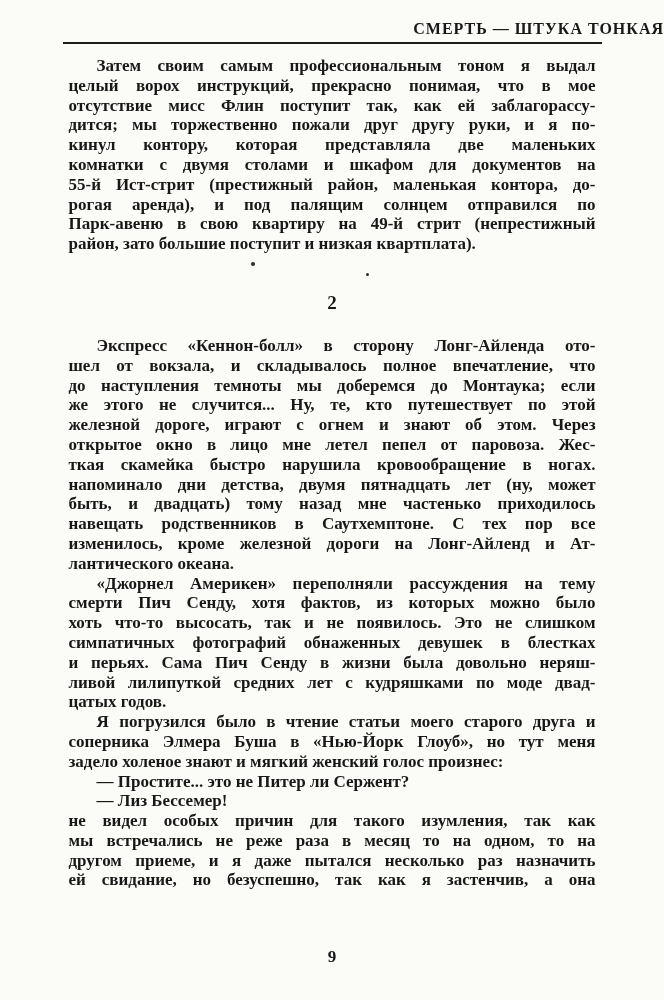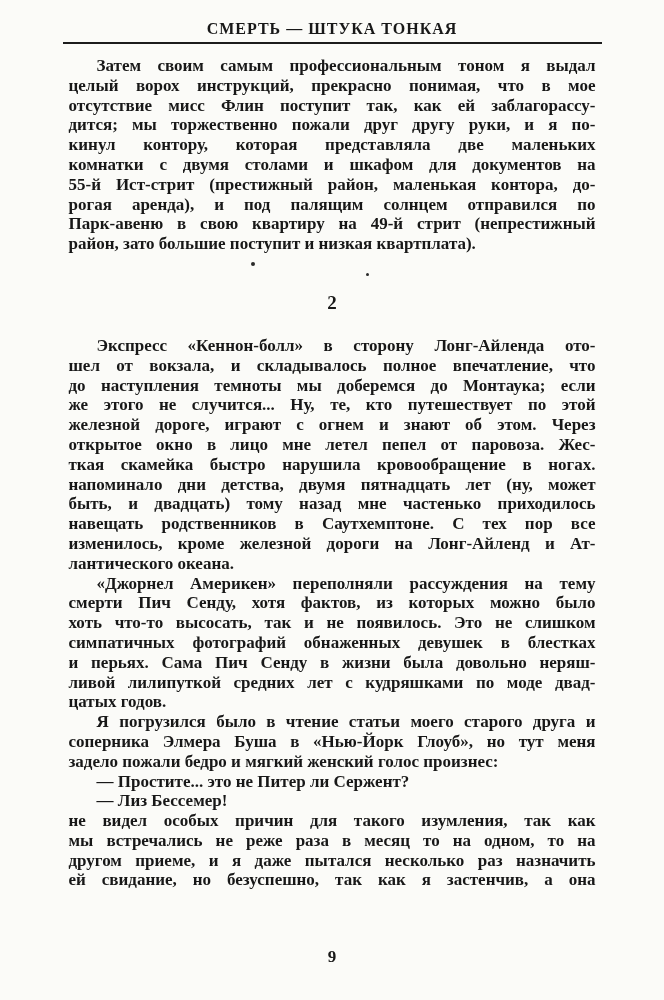--- a/index.html
+++ b/index.html
@@ -8,21 +8,21 @@
     width: 664px;
     height: 1000px;
     background: #fbfbf8;
     color: #181818;
     font-family: "Liberation Serif", serif;
     overflow: hidden;
     margin: 0 auto;
   }
   .running-head {
     padding-top: 19px;
-    text-align: center;
+    text-align: right;
     font-weight: bold;
     font-size: 16px;
     line-height: 20px;
     letter-spacing: 1px;
   }
   .rule {
     width: 539px;
     margin: 3px auto 0;
     border-top: 2.5px solid #1c1c1c;
   }
@@ -107,21 +107,21 @@
         <div class="line">смерти Пич Сенду, хотя фактов, из которых можно было</div>
         <div class="line">хоть что-то высосать, так и не появилось. Это не слишком</div>
         <div class="line">симпатичных фотографий обнаженных девушек в блестках</div>
         <div class="line">и перьях. Сама Пич Сенду в жизни была довольно неряш-</div>
         <div class="line">ливой лилипуткой средних лет с кудряшками по моде двад-</div>
         <div class="line end">цатых годов.</div>
       </div>
       <div class="para">
         <div class="line first">Я погрузился было в чтение статьи моего старого друга и</div>
         <div class="line">соперника Элмера Буша в «Нью-Йорк Глоуб», но тут меня</div>
-        <div class="line end">задело пожали бедро и мягкий женский голос произнес:</div>
+        <div class="line end">задело холеное знают и мягкий женский голос произнес:</div>
       </div>
       <div class="para">
         <div class="line first end">— Простите... это не Питер ли Сержент?</div>
       </div>
       <div class="para">
         <div class="line first end">— Лиз Бессемер!</div>
       </div>
       <div class="para">
         <div class="line">не видел особых причин для такого изумления, так как</div>
         <div class="line">мы встречались не реже раза в месяц то на одном, то на</div>

